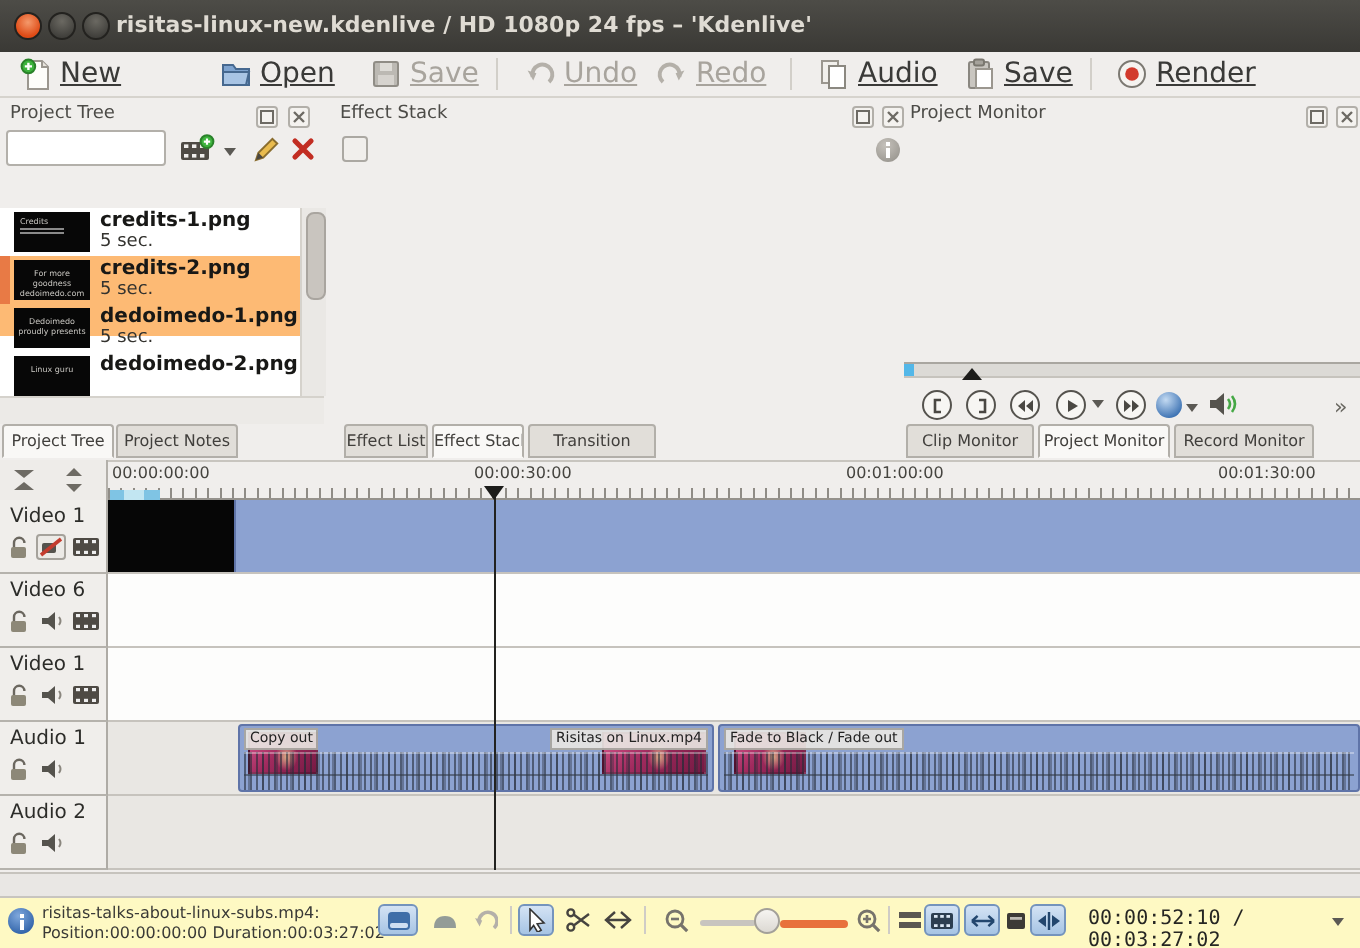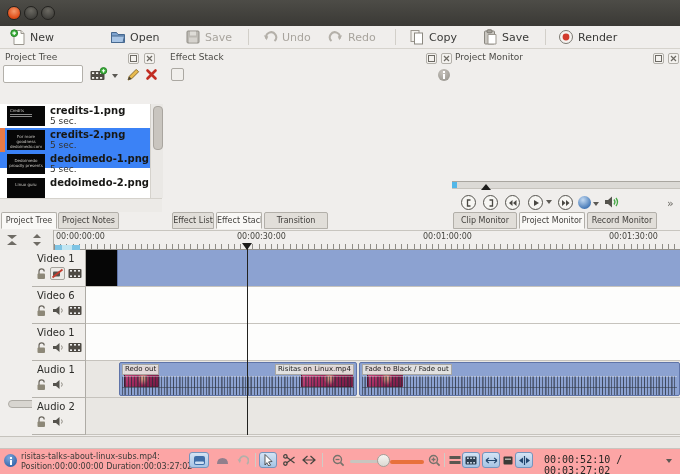--- a/index.html
+++ b/index.html
@@ -8,37 +8,37 @@
   .abs{position:absolute;}
   
   .titlebar{left:0;top:0;width:680px;height:26px;
     background:linear-gradient(#4d4c47,#3a3935);border-bottom:1px solid #2a2925;}
   .wbtn{top:6px;width:14px;height:14px;border-radius:50%;border:1px solid #23221f;box-sizing:border-box;}
   .wbtn.close{background:radial-gradient(circle at 50% 35%,#f4996b,#df4b16 70%);}
   .wbtn.minmax{background:radial-gradient(circle at 50% 30%,#6b6962,#41403c 75%);}
   .wtitle{left:58px;top:0;height:26px;line-height:26px;font-size:11px;font-weight:bold;color:#dfdbd3;}
   
   .toolbar{left:0;top:26px;width:680px;height:22px;background:#f0eeec;border-bottom:1px solid #d6d3cd;}
-  .tbtn{display:flex;align-items:center;gap:4px;top:2px;height:18px;font-size:11px;color:#3a3a38;}
+  .tbtn{display:flex;align-items:center;gap:4px;top:2px;height:18px;font-size:14px;color:#3a3a38;text-decoration:underline;}
   .tbtn.dis{color:#a8a49d;}
   .sepv{top:3px;width:1px;height:16px;background:#d2cfc9;}
   
   .dtitle{font-size:9px;color:#4c4b47;}
   .dockbtn{width:11px;height:11px;border:1px solid #b2afa9;border-radius:2px;background:#f4f2ef;box-sizing:border-box;}
   .tab{top:212px;height:17px;background:#e1ded9;border:1px solid #b2afa9;border-radius:2px 2px 0 0;
        font-size:8px;color:#413f3c;text-align:center;line-height:16px;box-sizing:border-box;overflow:hidden;white-space:nowrap;}
   .tab.on{background:#f9f8f6;border-bottom-color:#f9f8f6;}
   
   .searchbox{left:3px;top:65px;width:80px;height:18px;background:#fff;border:1px solid #b3b0aa;border-radius:2px;
        font-size:9px;padding:0 3px;box-sizing:border-box;font-family:inherit;}
   .colhdr{left:0;top:88px;width:162px;height:16px;background:#eceae7;border-bottom:1px solid #d5d2cc;
        line-height:16px;padding-left:7px;font-size:9.5px;color:#53514d;box-sizing:border-box;}
   .cliplist{left:0;top:104px;width:162px;height:94px;background:#ffffff;overflow:hidden;}
   .clipitem{position:absolute;left:0;width:150px;height:40px;}
-  .clipitem.sel{background:#3b82f6;}
+  .clipitem.sel{background:#fdba74;}
   .selbar{position:absolute;left:0;top:0;width:5px;height:24px;background:#e87a45;}
   .pthumb{position:absolute;left:7px;top:2px;width:38px;height:20px;background:#070707;color:#c9c7c2;
        font-size:4px;line-height:5px;text-align:center;overflow:hidden;padding-top:4px;box-sizing:border-box;}
   .pthumb.tl{text-align:left;padding:2px 0 0 3px;}
   .cname{position:absolute;left:50px;top:1px;font-size:10px;font-weight:bold;color:#181816;white-space:nowrap;}
   .cdur{position:absolute;left:50px;top:12px;font-size:9px;color:#34332f;}
   .vscroll{left:150px;top:104px;width:12px;height:94px;background:#eae8e5;border-left:1px solid #d5d2cc;}
   .vthumb{position:absolute;left:2px;top:2px;width:8px;height:42px;background:#c9c5bf;border:1px solid #a9a59f;border-radius:4px;}
   .hscroll-s{left:0;top:198px;width:162px;height:13px;background:#eceae7;border-top:1px solid #d5d2cc;}
   .pill{background:#d8d5d0;border:1px solid #aeaba5;border-radius:5px;box-sizing:border-box;}
@@ -74,55 +74,56 @@
   .rcorner{left:0;top:230px;width:54px;height:20px;background:#eeecE9;background:#eeece9;border-right:1px solid #b3b0aa;box-sizing:border-box;}
   .ticks{left:54px;top:244px;width:626px;height:6px;
      background:repeating-linear-gradient(90deg,#8f8c86 0 1px,transparent 1px 6.2px);
      border-bottom:1px solid #95928c;box-sizing:border-box;}
   .rlab{top:232px;font-size:8px;color:#45443f;white-space:nowrap;}
   .zone{left:55px;top:245px;width:25px;height:5px;background:#7fc4e4;}
   .zonein{position:absolute;left:7px;top:0;width:10px;height:5px;background:#c2e6f2;}
   .phline{left:247px;top:244px;width:1px;height:191px;background:#22221f;z-index:40;}
   .phtri{left:242px;top:243px;width:0;height:0;border-left:5.5px solid transparent;border-right:5.5px solid transparent;border-top:7px solid #1c1c1a;z-index:41;}
   .trow{left:54px;width:626px;border-bottom:1px solid #c6c3bd;box-sizing:border-box;}
-  .thead{left:0;width:54px;background:#f0eeeb;border-right:1px solid #aeaba5;border-bottom:1px solid #b5b2ac;box-sizing:border-box;margin-left:32px;}
+  .thead{left:0;width:54px;background:#f0eeeb;border-right:1px solid #aeaba5;border-bottom:1px solid #b5b2ac;box-sizing:border-box;}
   .tname{position:absolute;left:5px;top:3px;font-size:10px;color:#2c2c29;}
   .hicon{position:absolute;top:17px;width:14px;height:13px;}
   .hbtn{border:1px solid #a5a29b;border-radius:2px;background:#eceae6;box-sizing:border-box;}
   .clip{position:absolute;background:#8ca2d1;border:1px solid #5f74a8;border-radius:2px;box-sizing:border-box;overflow:hidden;}
   .lblbox{position:absolute;top:1px;background:rgba(232,230,226,.92);border:1px solid rgba(130,128,122,.6);
       color:#222;font-size:7px;line-height:9px;padding:0 2px;white-space:nowrap;max-width:96%;overflow:hidden;}
   .wave{position:absolute;left:2px;right:2px;top:13px;height:19px;
       background:repeating-linear-gradient(90deg,rgba(38,44,56,.6) 0 1px,transparent 1px 3px),
                  repeating-linear-gradient(90deg,transparent 0 2px,rgba(38,44,56,.38) 2px 3px,transparent 3px 7px);
       border-top:1px solid rgba(255,255,255,.35);}
   .wave:after{content:"";position:absolute;left:0;right:0;top:50%;height:1px;background:rgba(50,56,68,.55);}
   .athumb{position:absolute;top:3px;height:21px;border:1px solid rgba(0,0,0,.35);box-sizing:border-box;
       background:radial-gradient(8px 10px at 55% 60%,#d8aa85,transparent 70%),
                  linear-gradient(135deg,#d4548a,#a12a5e 45%,#751a43);}
   .hscroll-t{left:0;top:436px;width:680px;height:12px;background:#e9e7e4;border-top:1px solid #c6c3bd;box-sizing:border-box;}
   
-  .statusbar{left:0;top:448px;width:680px;height:26px;background:#fca5a5;border-top:1px solid #c8c5bf;box-sizing:border-box;}
+  .statusbar{left:0;top:448px;width:680px;height:26px;background:#fef9c3;border-top:1px solid #c8c5bf;box-sizing:border-box;}
   .sline{position:absolute;left:21px;font-size:8px;line-height:9px;color:#3a3a37;white-space:nowrap;}
   .bluebtn{top:3px;height:16px;border:1px solid #7494bd;border-radius:3px;background:linear-gradient(#d4e3f4,#a6c4e4);box-sizing:border-box;
       display:flex;align-items:center;justify-content:center;}
   .flat{top:3px;height:16px;display:flex;align-items:center;justify-content:center;}
   .ssep{top:4px;width:1px;height:14px;background:#cfccc6;}
   .tcode{top:5px;font-family:"DejaVu Sans Mono","Liberation Mono",monospace;font-size:10px;color:#262623;}
   svg{display:block;}
 </style>
 </head>
 <body>
 
 <div id="app">
 
   <div class="abs titlebar">
     <div class="abs wbtn close" style="left:7px;"></div>
     <div class="abs wbtn minmax" style="left:24px;"></div>
     <div class="abs wbtn minmax" style="left:41px;"></div>
+    <div class="abs wtitle">risitas-linux-new.kdenlive / HD 1080p 24 fps – 'Kdenlive'</div>
   </div>
 
   <div class="abs toolbar">
     <div class="abs tbtn" style="left:10px;">
       <svg width="16" height="16" viewBox="0 0 16 16">
         <path d="M4 1.5h7l3 3v11H4z" fill="#fdfdfa" stroke="#9b978f"></path>
         <path d="M11 1.5v3h3" fill="#e7e4dd" stroke="#9b978f"></path>
         <circle cx="4.2" cy="4.2" r="3.4" fill="#3db33d" stroke="#2a822a"></circle>
         <path d="M4.2 2.4v3.6M2.4 4.2h3.6" stroke="#fff" stroke-width="1.2"></path>
       </svg>
@@ -158,21 +159,21 @@
       </svg>
       <span>Redo</span>
     </div>
     <div class="abs sepv" style="left:395px;"></div>
     <div class="abs tbtn" style="left:409px;">
       <svg width="16" height="16" viewBox="0 0 16 16">
         <rect x="2" y="1.5" width="8" height="11" fill="#f2f0ec" stroke="#9b978f"></rect>
         <rect x="5.5" y="4" width="8" height="11" fill="#ffffff" stroke="#8b8press"></rect>
         <rect x="5.5" y="4" width="8" height="11" fill="#ffffff" stroke="#8b8880"></rect>
       </svg>
-      <span>Copy</span>
+      <span>Audio</span>
     </div>
     <div class="abs tbtn" style="left:482px;">
       <svg width="16" height="16" viewBox="0 0 16 16">
         <rect x="2.5" y="2" width="10" height="13" rx="1" fill="#c9c6c0" stroke="#8a8780"></rect>
         <rect x="5" y="0.8" width="5" height="3" rx="1" fill="#a5a29b" stroke="#7a776f"></rect>
         <path d="M6 5.5h8v9.5H6z" fill="#ffffff" stroke="#9b978f"></path>
       </svg>
       <span>Save</span>
     </div>
     <div class="abs sepv" style="left:545px;"></div>
@@ -380,21 +381,21 @@
     <div style="position:absolute;left:0;top:0;width:63px;height:36px;background:#060606;"></div>
     <div style="position:absolute;left:63px;top:0;width:563px;height:36px;background:#8ca2d1;border-left:1px solid #5f74a8;"></div>
   </div>
   <div class="abs trow" style="top:287px;height:37px;background:#fdfdfc;"></div>
   <div class="abs trow" style="top:324px;height:37px;background:#fdfdfc;"></div>
   <div class="abs trow" style="top:361px;height:37px;background:#e9e7e3;">
     <div class="clip" style="left:65px;top:1px;width:238px;height:34px;">
       <div class="athumb" style="left:4px;width:35px;"></div>
       <div class="athumb" style="left:181px;width:52px;"></div>
       <div class="wave"></div>
-      <div class="lblbox" style="left:2px;">Redo out</div>
+      <div class="lblbox" style="left:2px;">Copy out</div>
       <div class="lblbox" style="right:2px;">Risitas on Linux.mp4</div>
     </div>
     <div class="clip" style="left:305px;top:1px;width:321px;height:34px;">
       <div class="athumb" style="left:7px;width:36px;"></div>
       <div class="wave"></div>
       <div class="lblbox" style="left:2px;">Fade to Black / Fade out</div>
     </div>
   </div>
   <div class="abs trow" style="top:398px;height:37px;background:#e9e7e3;"></div>
 

